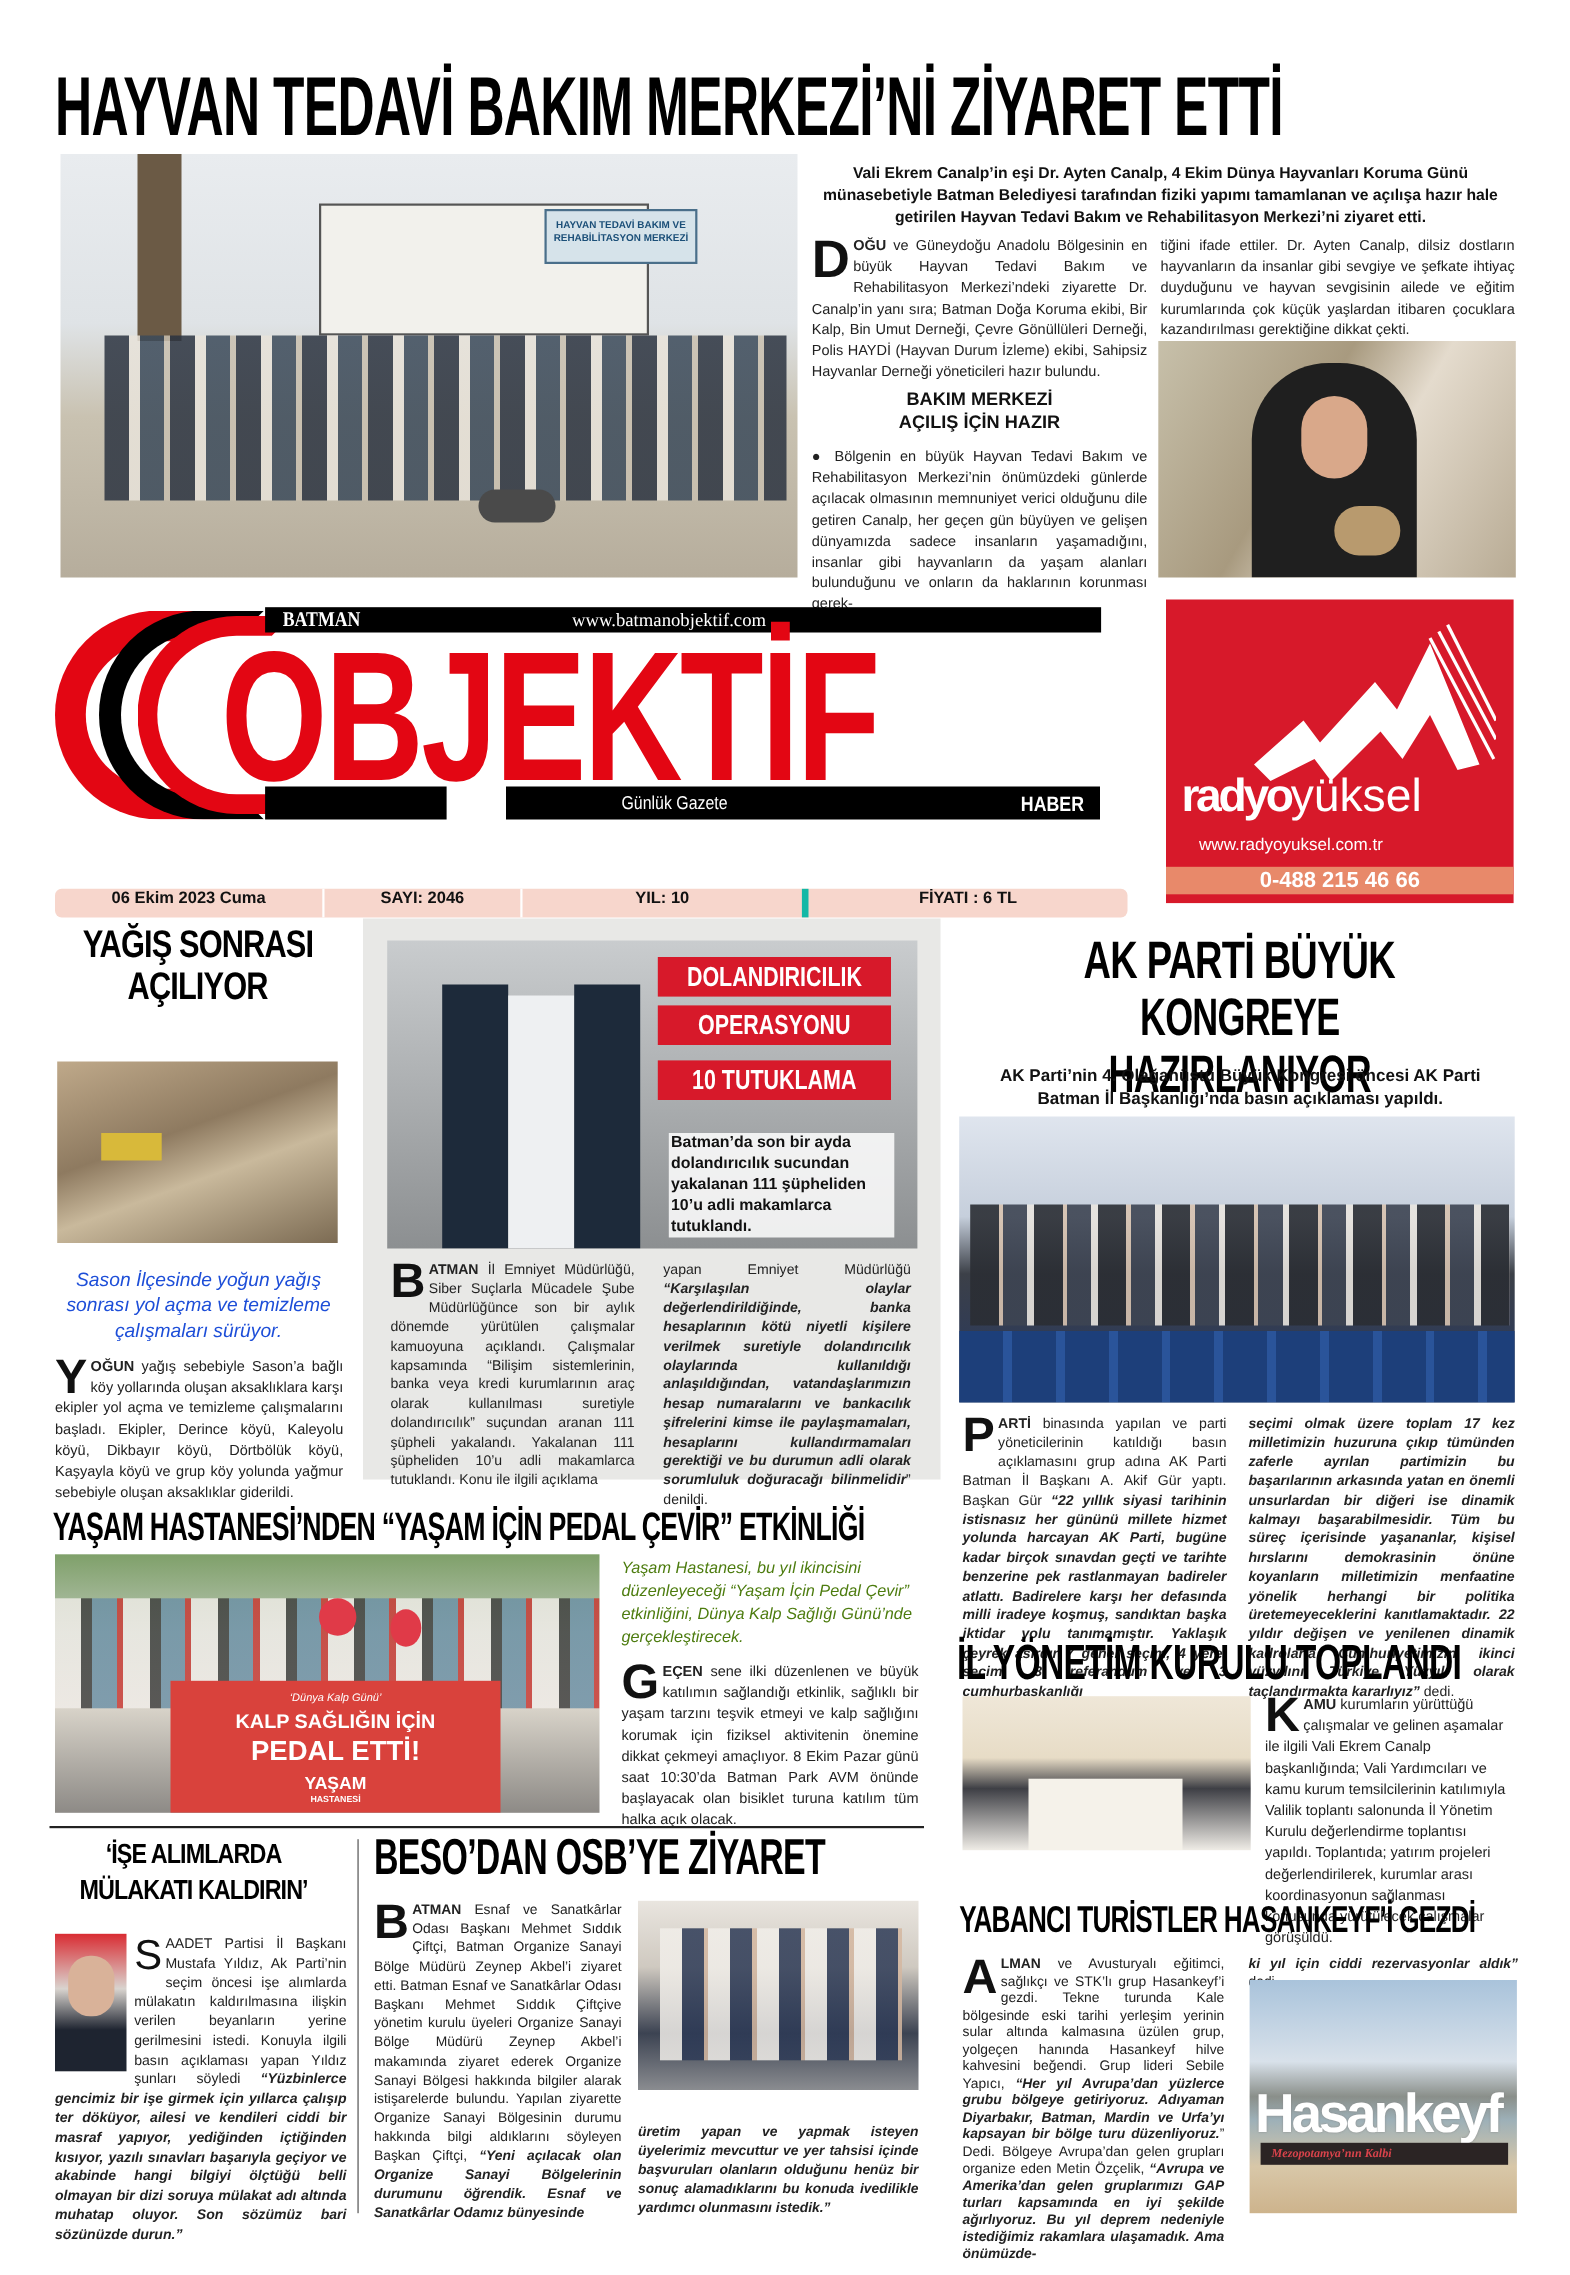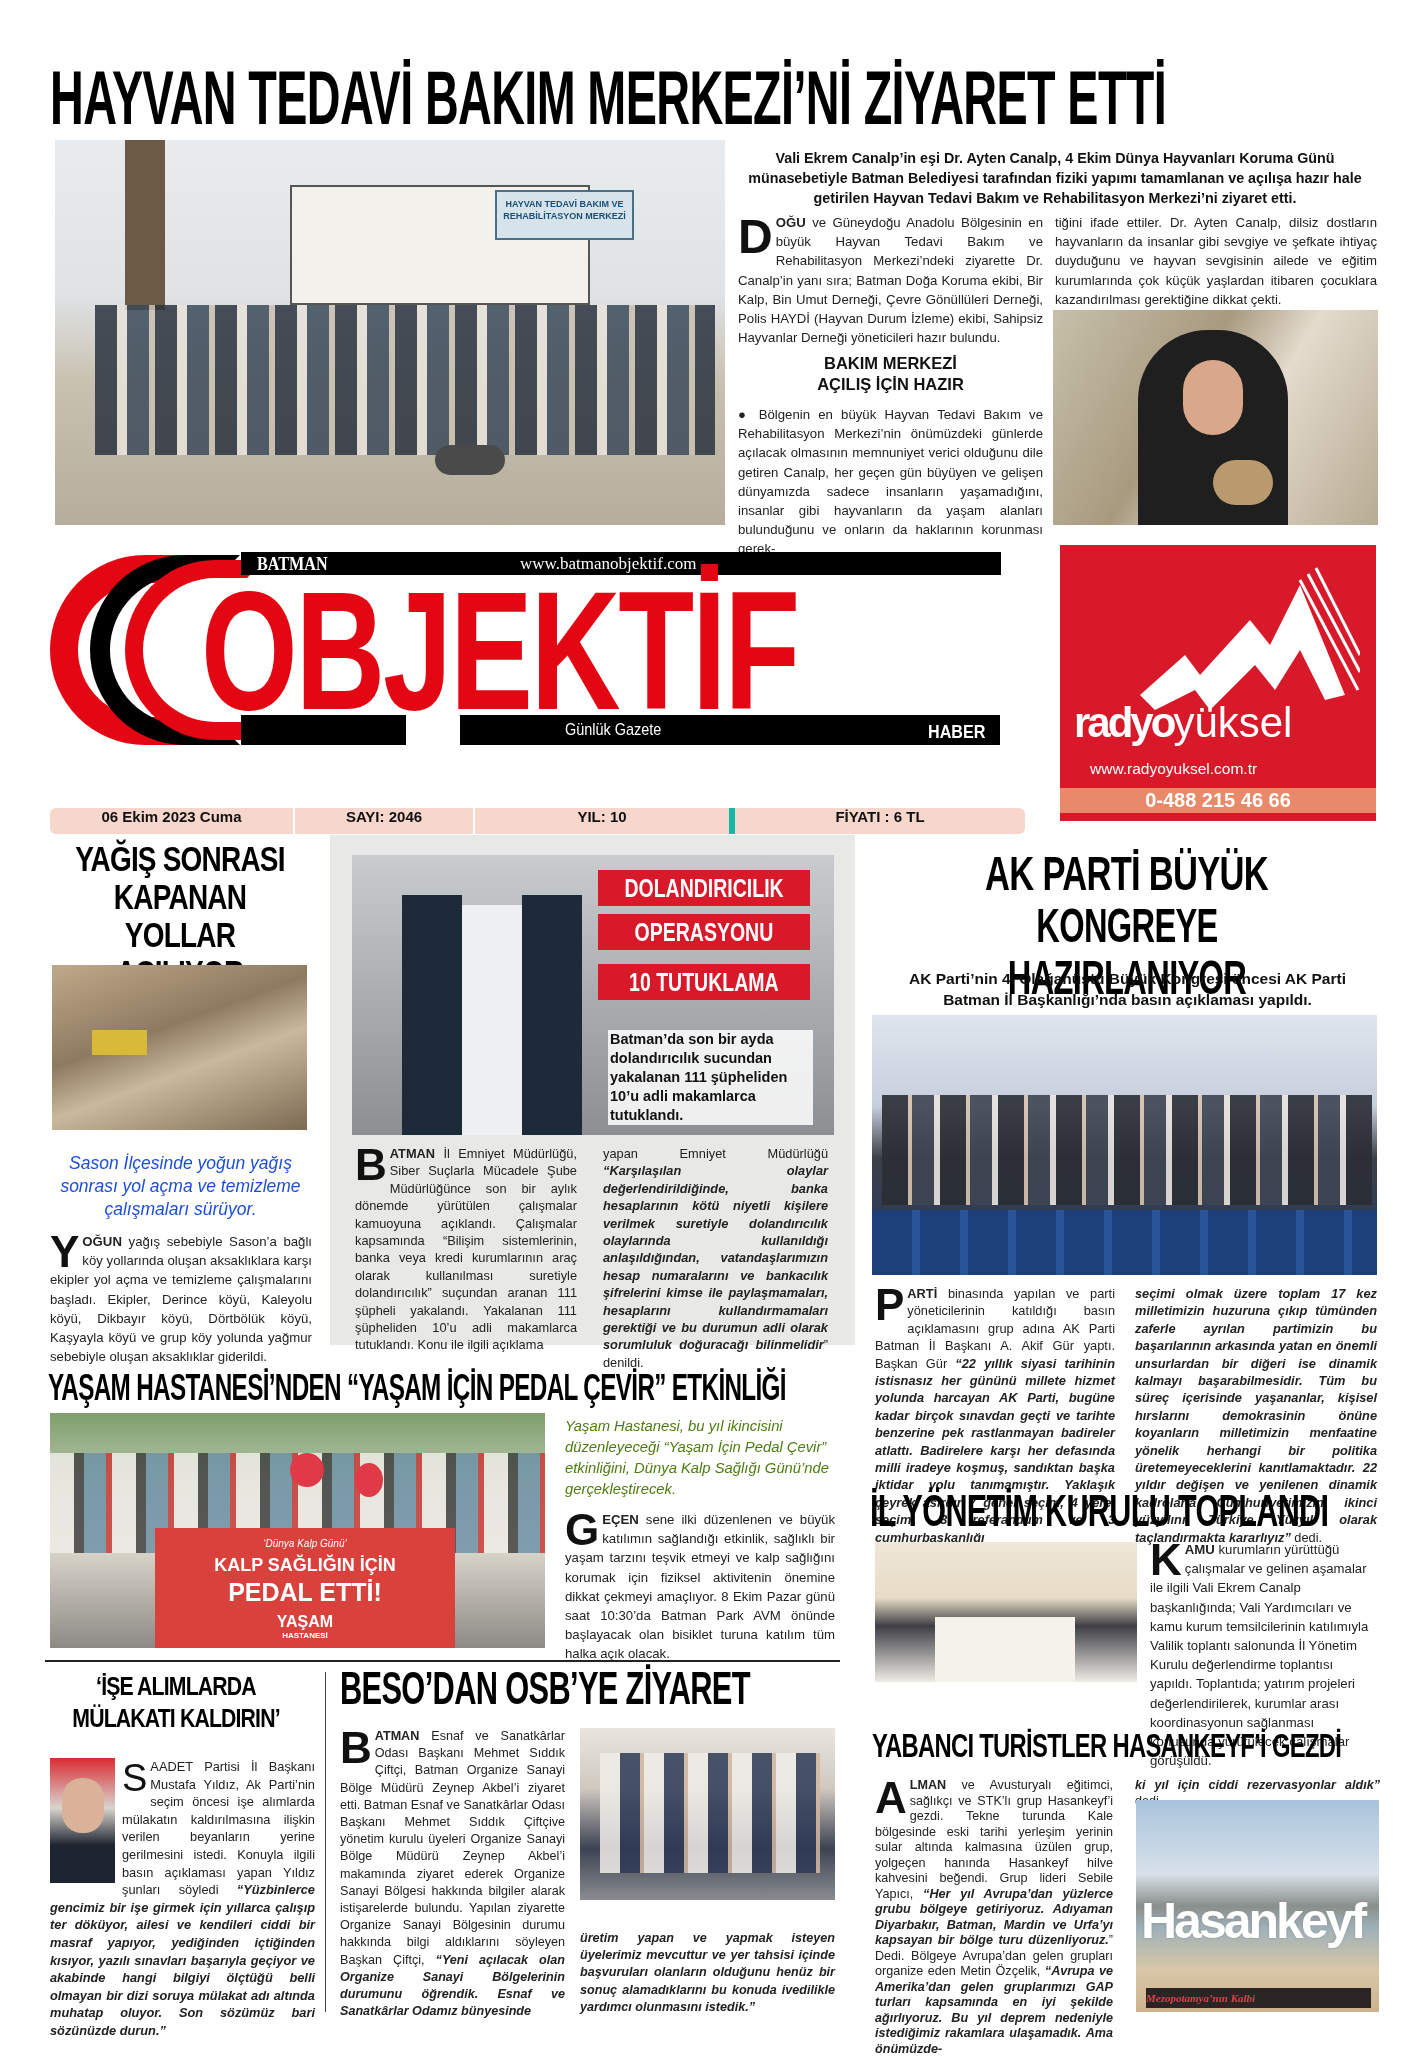--- a/index.html
+++ b/index.html
@@ -108,21 +108,20 @@
   <div class="abs" style="left:30px; top:215px; color:#fff; font-size:15.5px; font-family:'Liberation Sans Narrow','Liberation Sans',sans-serif;">
     <span>www.radyoyuksel.com.tr</span>
   </div>
   <div class="abs" style="left:0; top:243px; width:316px; height:25px; background:#e8896a; color:#fff; font-size:20px; font-weight:900; text-align:center; line-height:25px;">
     <span>0-488 215 46 66</span>
   </div>
 </div>
 
 <div class="abs headline" style="left:45px; top:840px; width:270px; text-align:center; font-size:35px; line-height:38px; white-space:normal;">
   <div><span class="condc" style="transform:scaleX(0.8);">YAĞIŞ SONRASI</span></div>
-  <div><span class="condc" style="transform:scaleX(0.8);">KAPANAN YOLLAR</span></div>
   <div><span class="condc" style="transform:scaleX(0.8);">AÇILIYOR</span></div>
 </div>
 <div class="abs photo" style="left:52px; top:965px; width:255px; height:165px; background:linear-gradient(160deg,#bfa98a,#8e7a60 40%,#c9b99c 60%,#7c6b53);">
   <div class="abs" style="left:40px; top:65px; width:55px; height:25px; background:#d8b93a;"></div>
 </div>
 <div class="abs" style="left:48px; top:1152px; width:265px; text-align:center; font-style:italic; font-size:17.5px; line-height:23px; color:#1d4ed8;">
   <span>Sason İlçesinde yoğun yağış sonrası yol açma ve temizleme çalışmaları sürüyor.</span>
 </div>
 <div class="abs body-text" style="left:50px; top:1232px; width:262px;">
   <span class="dropcap">Y</span><span class="lead">OĞUN</span> <span>yağış sebebiyle Sason’a bağlı köy yollarında oluşan aksaklıklara karşı ekipler yol açma ve temizleme çalışmalarını başladı. Ekipler, Derince köyü, Kaleyolu köyü, Dikbayır köyü, Dörtbölük köyü, Kaşyayla köyü ve grup köy yolunda yağmur sebebiyle oluşan aksaklıklar giderildi.</span>
@@ -232,16 +231,16 @@
 <div class="abs body-text" style="left:875px; top:1778px; width:238px; font-size:12.6px; line-height:15.5px;">
   <span class="dropcap">A</span><span class="lead">LMAN</span> <span>ve Avusturyalı eğitimci, sağlıkçı ve STK’lı grup Hasankeyf’i gezdi. Tekne turunda Kale bölgesinde eski tarihi yerleşim yerinin sular altında kalmasına üzülen grup, yolgeçen hanında Hasankeyf hilve kahvesini beğendi. Grup lideri Sebile Yapıcı,</span> <span class="ital">“Her yıl Avrupa’dan yüzlerce grubu bölgeye getiriyoruz. Adıyaman Diyarbakır, Batman, Mardin ve Urfa’yı kapsayan bir bölge turu düzenliyoruz.</span><span>” Dedi. Bölgeye Avrupa’dan gelen grupları organize eden Metin Özçelik,</span> <span class="ital">“Avrupa ve Amerika’dan gelen gruplarımızı GAP turları kapsamında en iyi şekilde ağırlıyoruz. Bu yıl deprem nedeniyle istediğimiz rakamlara ulaşamadık. Ama önümüzde-</span>
 </div>
 <div class="abs body-text" style="left:1135px; top:1778px; width:245px; font-size:12.6px; line-height:15.5px;">
   <span class="ital">ki yıl için ciddi rezervasyonlar aldık”</span> <span>dedi.</span>
 </div>
 <div class="abs photo" style="left:1136px; top:1800px; width:243px; height:212px; background:linear-gradient(180deg,#a9c3db 0%,#d8e1ea 35%,#8a8f8a 50%,#9db0b8 60%,#d8c7a8 80%,#cdb38c 100%);">
   <div class="abs" style="left:5px; top:95px; font-size:50px; font-weight:900; color:#fff; letter-spacing:-3px; line-height:52px; text-shadow:0 0 2px #888;">
     <span>Hasankeyf</span>
   </div>
-  <div class="abs" style="left:10px; top:148px; width:225px; height:20px; background:#2b2424; color:#d9434b; font-family:'Liberation Serif',serif; font-style:italic; font-weight:bold; font-size:11px; line-height:20px; padding-left:0;margin-top:40px;">
+  <div class="abs" style="left:10px; top:148px; width:225px; height:20px; background:#2b2424; color:#d9434b; font-family:'Liberation Serif',serif; font-style:italic; font-weight:bold; font-size:11px; line-height:20px; padding-left:10px;">
     <span>Mezopotamya’nın Kalbi</span>
   </div>
 </div>
 
 </body></html>

